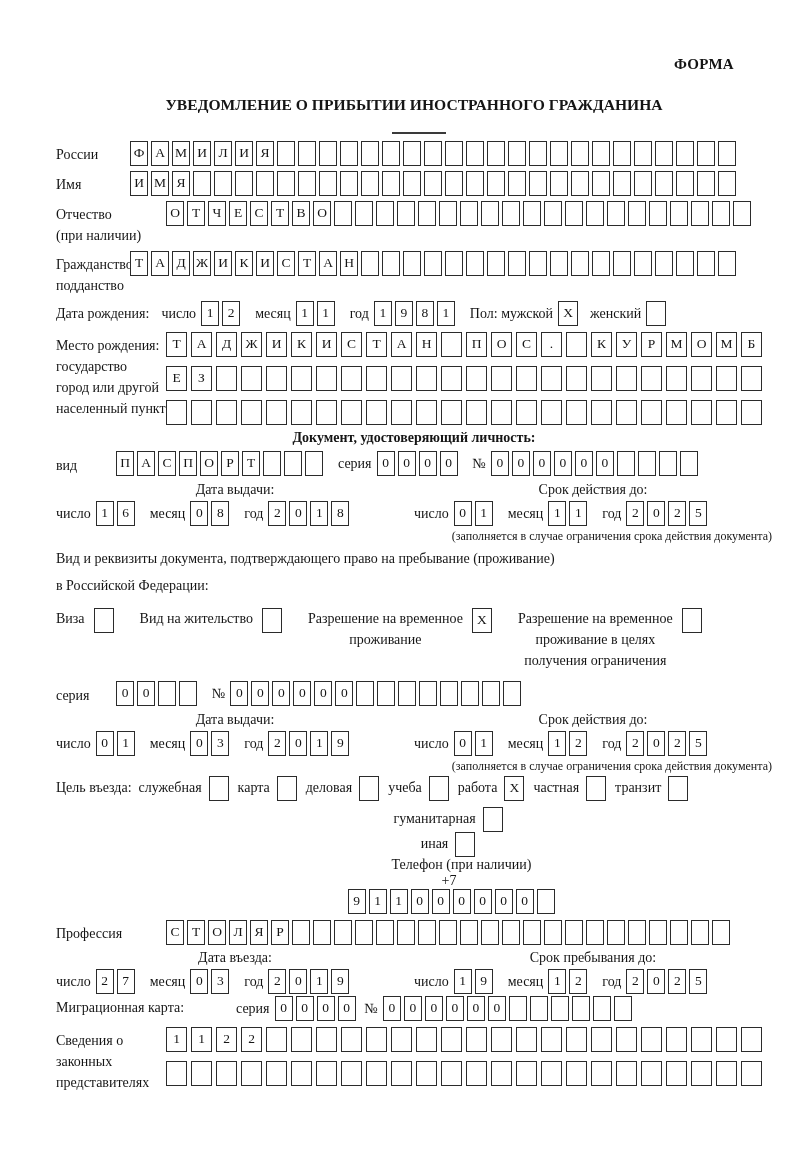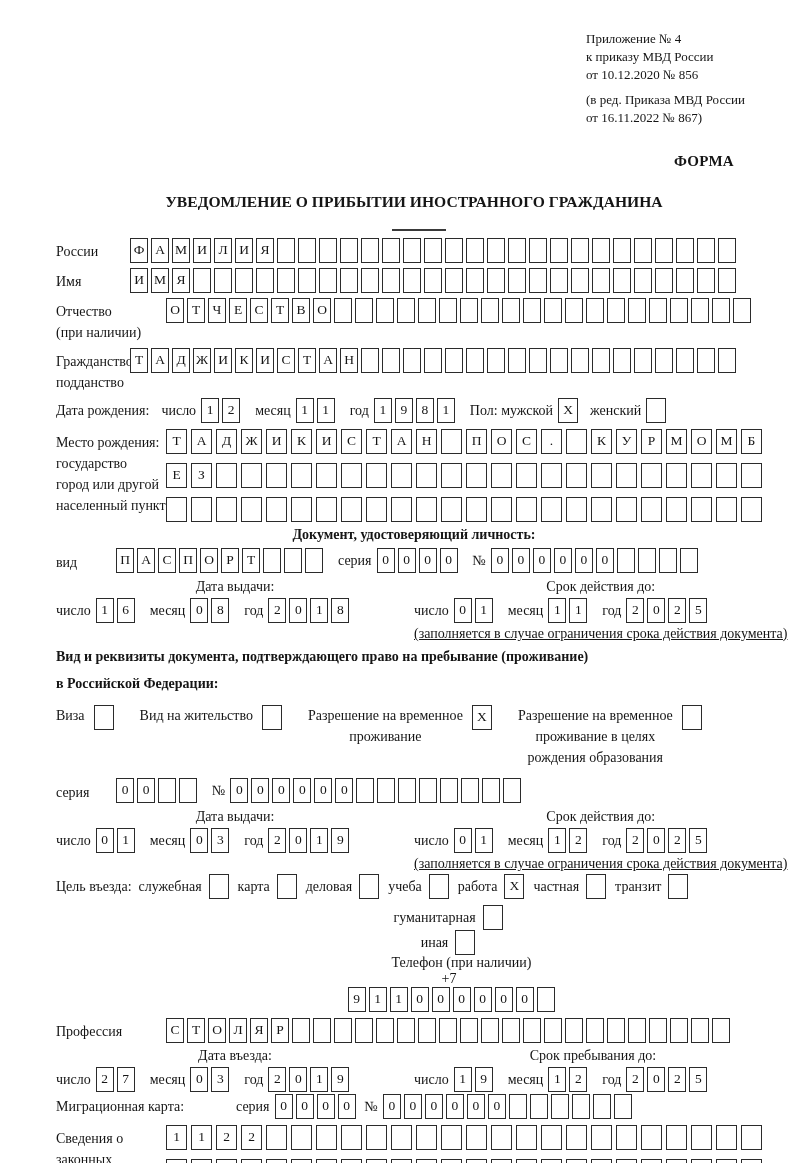--- a/index.html
+++ b/index.html
@@ -42,50 +42,43 @@
   .inline-row{display:flex;align-items:center;font-size:14px;margin-bottom:6px;}
   .mt2{margin-top:2px;}
 
   .center-bold{text-align:center;font-weight:700;font-size:14px;margin:4px 0 5px 0;}
 
   .dates{display:flex;margin:3px 0 2px 0;}
   .dhalf-l{width:358px;flex:none;}
   .dhalf-r{flex:1;}
   .dhead{text-align:center;font-size:14px;margin-bottom:3px;}
   .dline{display:flex;align-items:center;}
-  .note{font-size:14px;margin-top:3px;text-align:right;white-space:nowrap;text-decoration:underline;}
-
-  .para{font-size:14px;line-height:1.9;font-weight:bold;}
+  .note{font-size:12px;margin-top:3px;text-align:right;white-space:nowrap;}
+
+  .para{font-size:14px;line-height:1.9;}
   .optrow{display:flex;margin:8px 0 10px 0;gap:26px;}
   .opt{display:flex;align-items:flex-start;}
   .opt .txt{font-size:14px;line-height:1.5;}
   .opt .txt.ctr{text-align:center;}
   .opt .chk{margin-left:9px;margin-top:0;}
 
   .goal-lbl{margin-right:7px;}
   .pair{display:flex;align-items:center;margin-right:9px;}
   .pair .chk{margin-left:7px;}
   .indent{margin-left:77px;flex-direction:column;}
   .phone-lbl{margin:0 8px 0 26px;}
   .plus{font-size:14px;margin-right:7px;}
 
   .stack{display:flex;flex-direction:column;gap:9px;}
 </style>
 </head>
 <body>
 
 <div class="page">
 
-  <div class="hdr">
-    <div>Приложение № 4</div>
-    <div>к приказу МВД России</div>
-    <div>от 10.12.2020 № 856</div>
-    <div class="gap">(в ред. Приказа МВД России</div>
-    <div>от 16.11.2022 № 867)</div>
-  </div>
 
   <div class="forma">ФОРМА</div>
 
   <div class="title">
     <div>УВЕДОМЛЕНИЕ О ПРИБЫТИИ ИНОСТРАННОГО ГРАЖДАНИНА</div>
     <div><span class="uline"></span></div>
   </div>
 
 
   <div class="row">
@@ -459,21 +452,21 @@
         <div>проживание</div>
       </span>
       <span class="chk">
           <span class="cbox">X</span>
         </span>
     </div>
     <div class="opt">
       <span class="txt ctr">
         <div>Разрешение на временное</div>
         <div>проживание в целях</div>
-        <div>рождения образования</div>
+        <div>получения ограничения</div>
       </span>
       <span class="chk">
           <span class="cbox"></span>
         </span>
     </div>
   </div>
 
   <div class="inline-row">
     <span class="lbl w60">серия</span>
     <span class="boxes">

